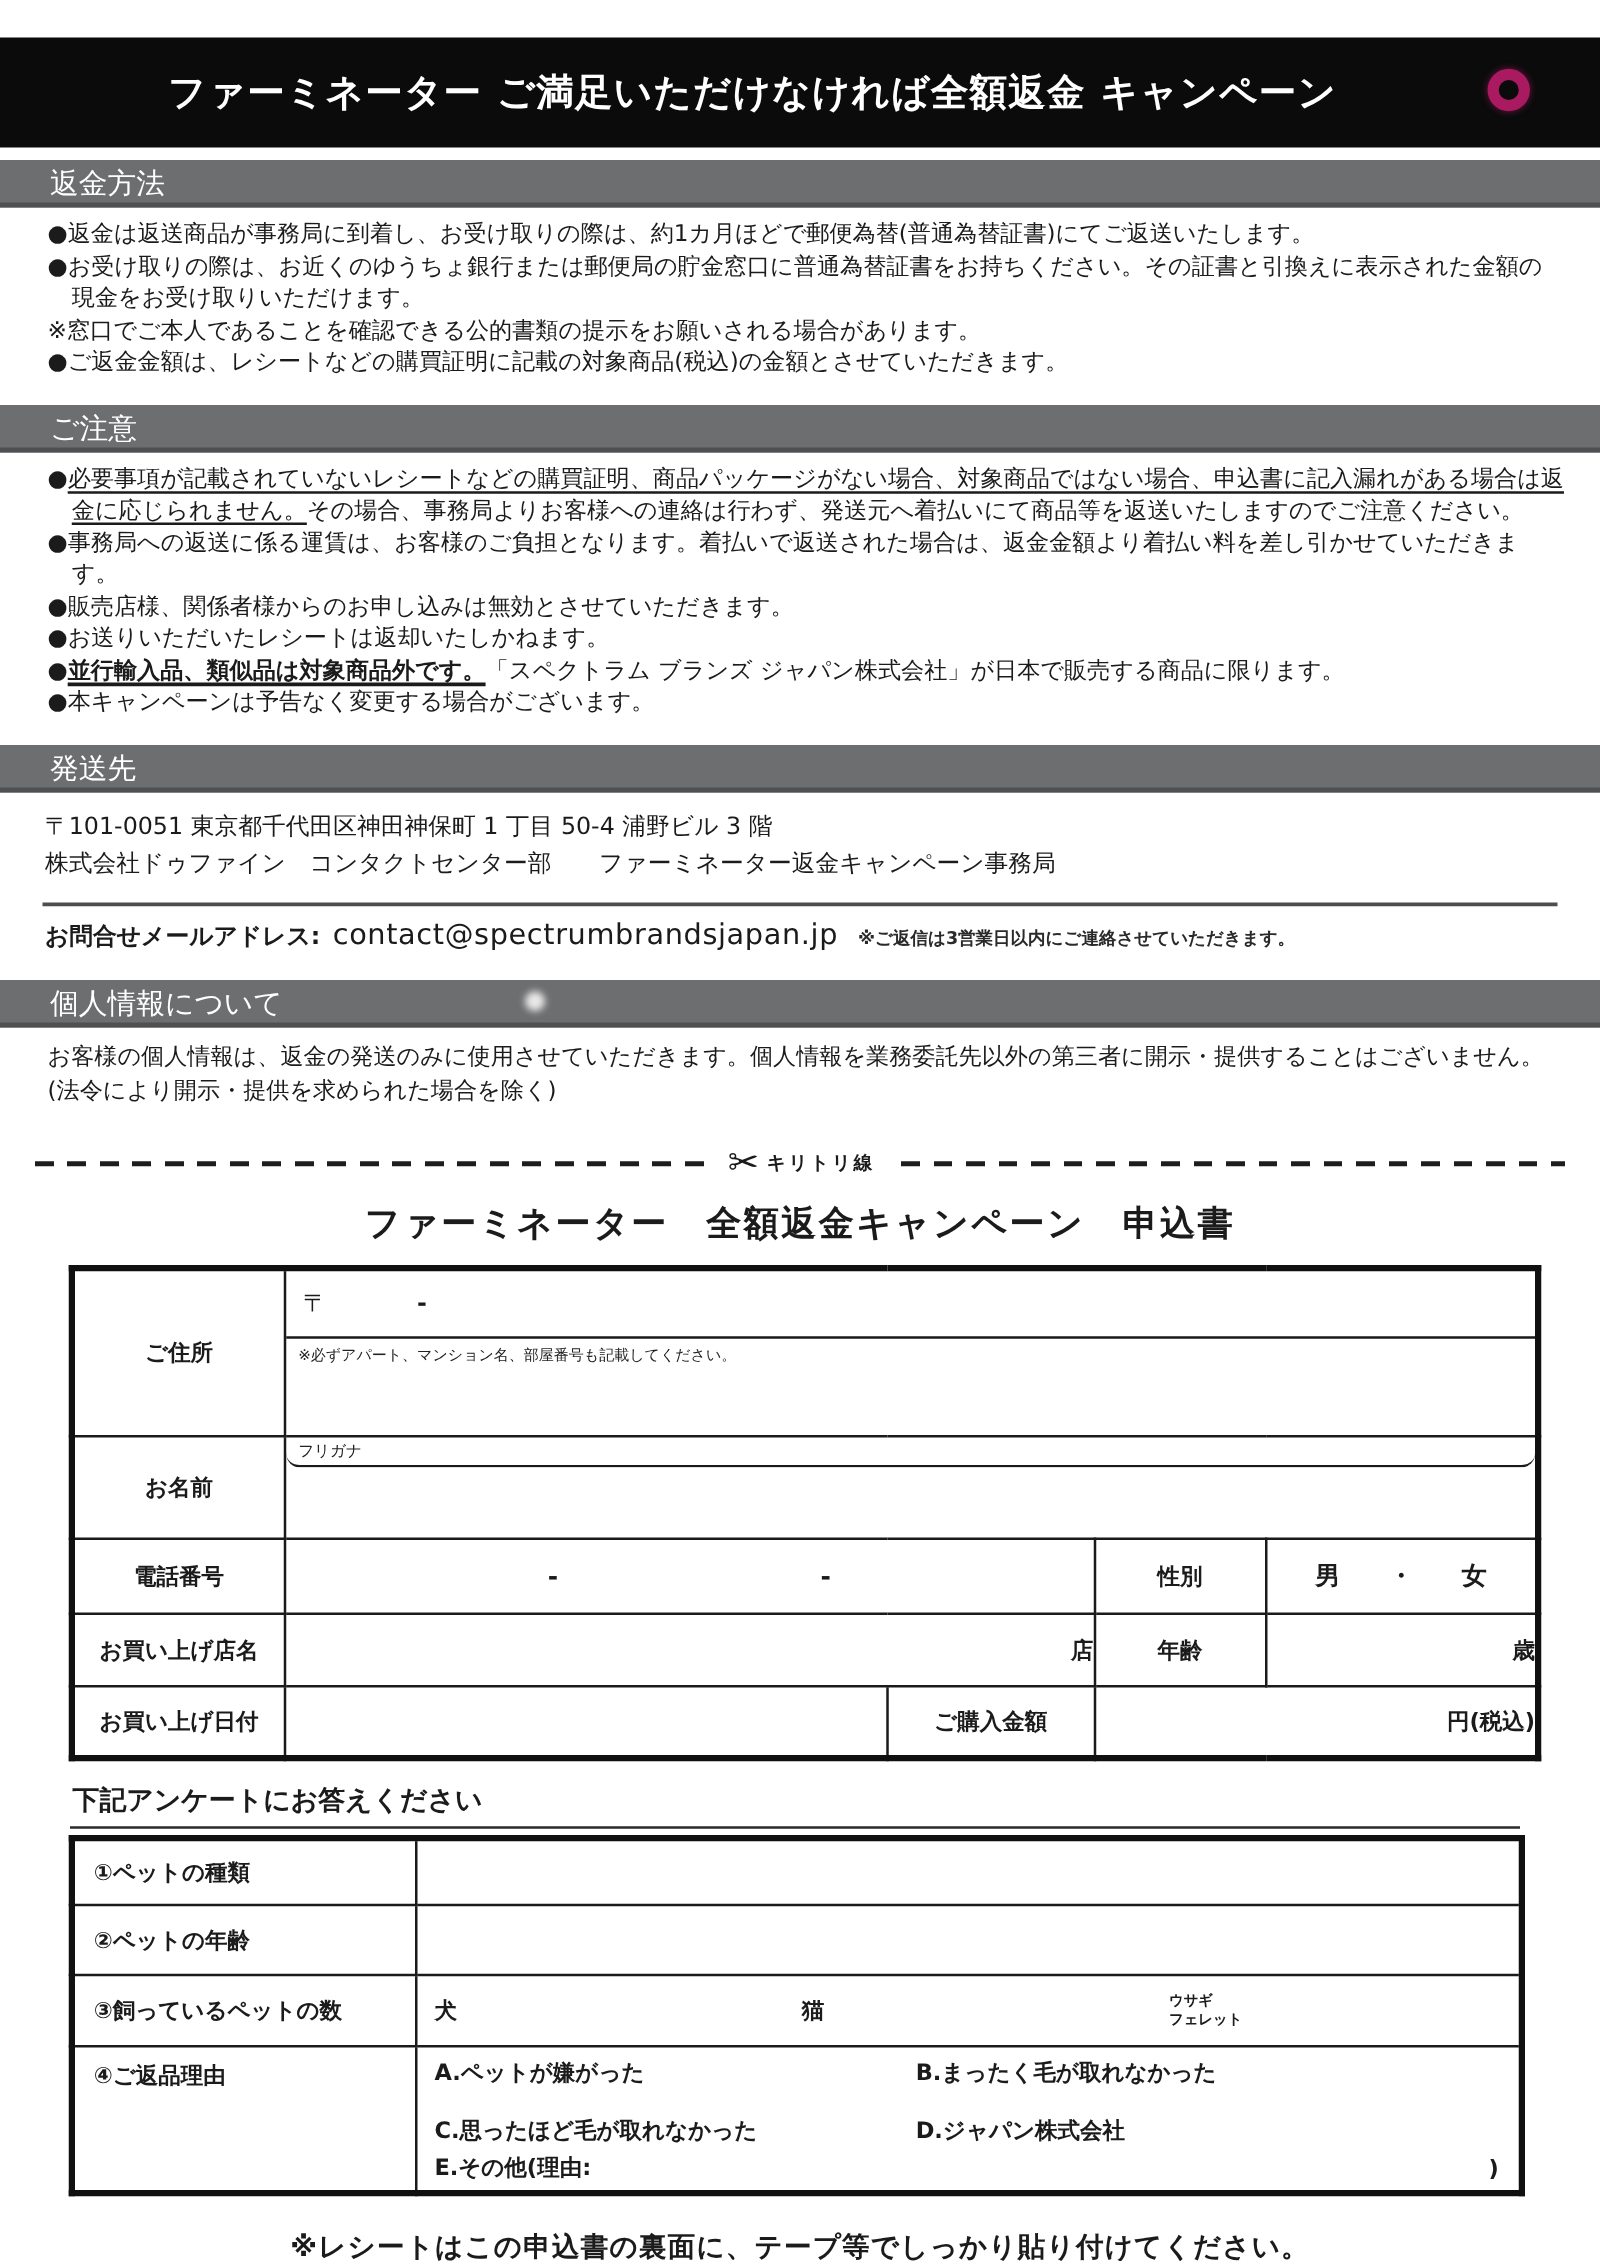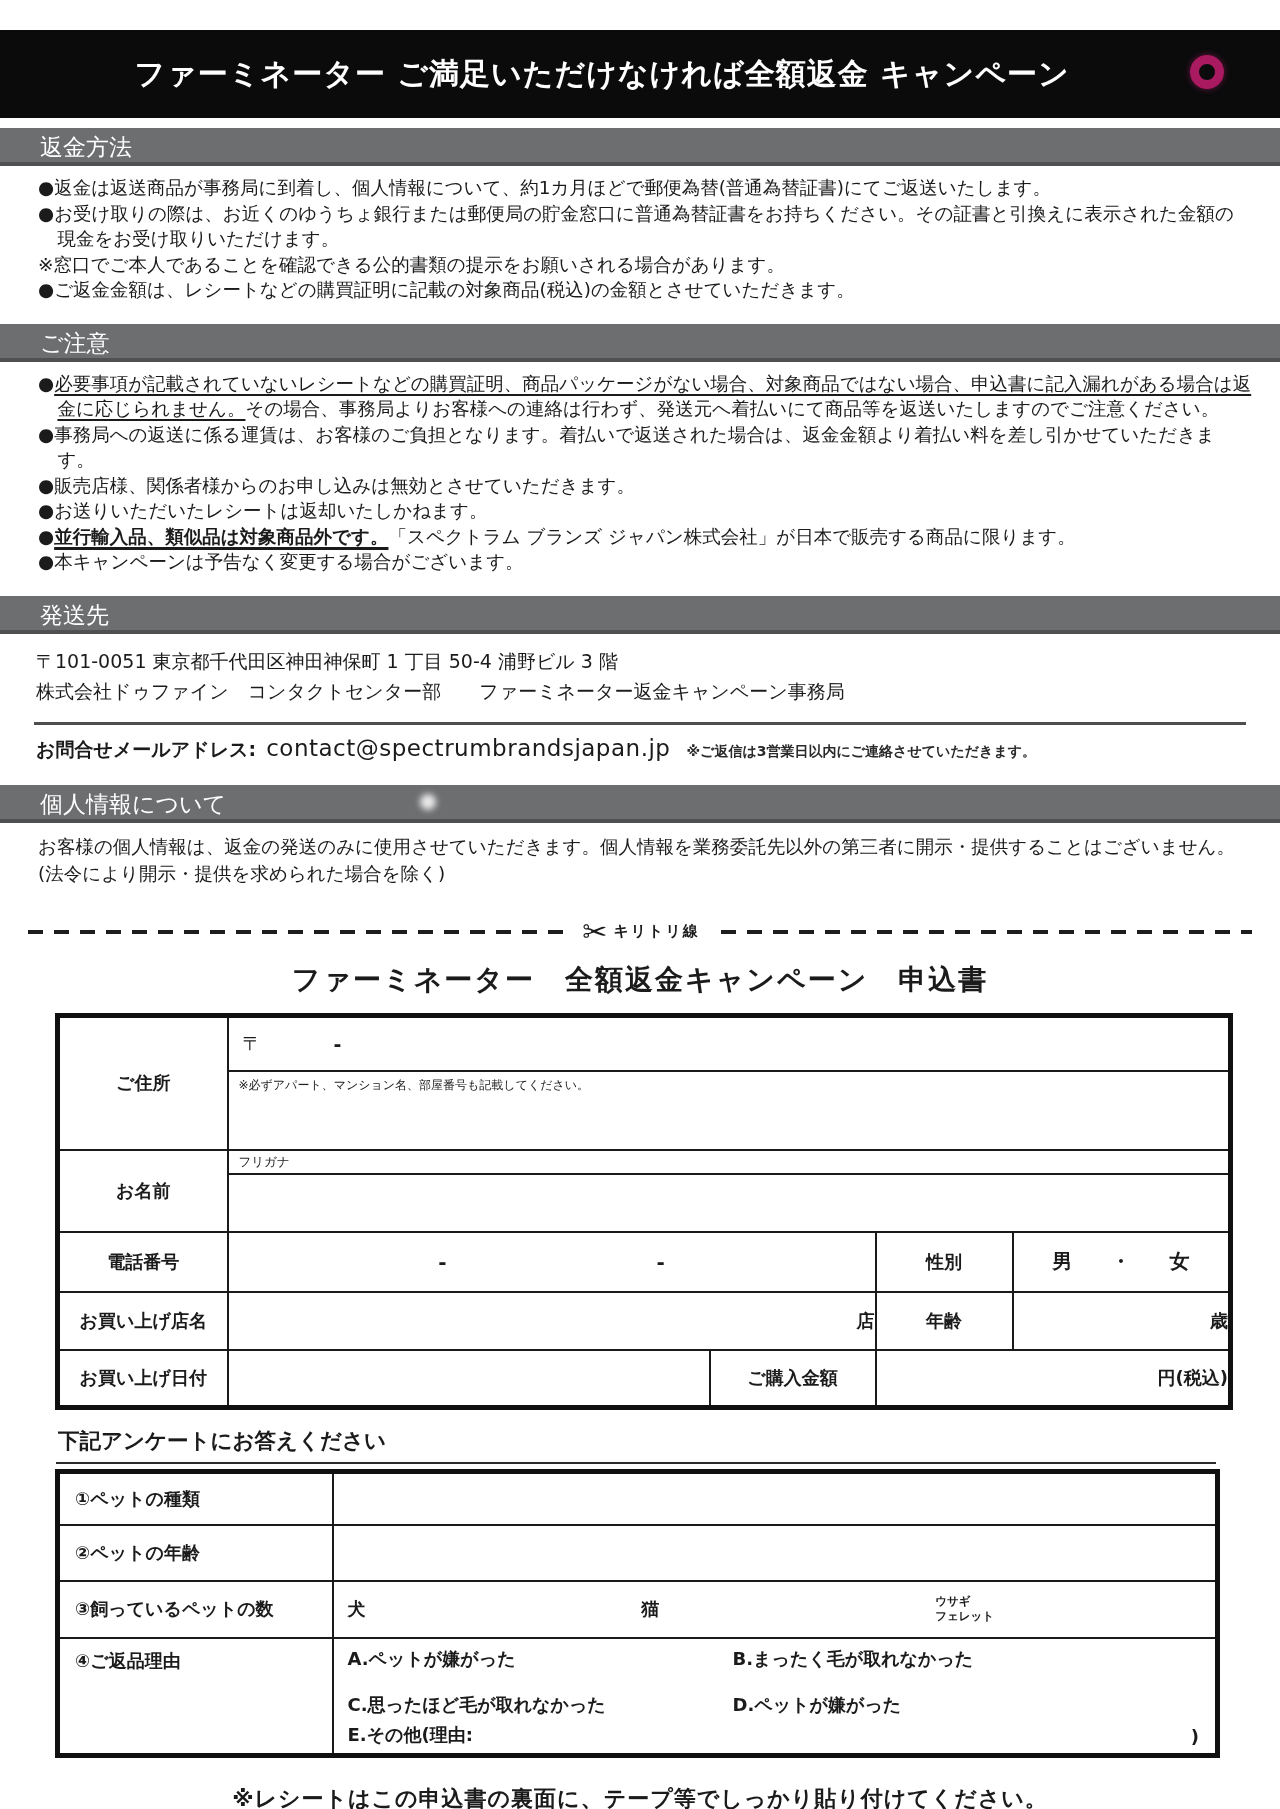--- a/index.html
+++ b/index.html
@@ -50,21 +50,21 @@
   
   .form-title { text-align:center; font-weight:bold; font-size:28px; letter-spacing:2px; margin:6px 0 14px 0; }
   table.grid { border-collapse:collapse; margin-left:55px; table-layout:fixed; }
   table.grid td { border:2.5px solid #1a1a1a; padding:0; vertical-align:middle; }
   table.main-form { border:5px solid #101010; width:1173px; }
   td.lbl { text-align:center; font-weight:bold; font-size:18px; background:#fff; }
   .postal-row { height:54px; border-bottom:2px solid #1a1a1a; display:flex; align-items:center;
                 padding-left:14px; font-size:19px; }
   .postal-dash { margin-left:72px; font-weight:bold; }
   .addr-note { height:77px; font-size:12px; color:#222; padding:5px 10px; }
-  .furigana-row { font-size:12.5px; color:#222; padding:3px 0 2px 10px; border-bottom:2px solid #1a1a1a; }
+  .furigana-row { font-size:12.5px; color:#222; padding:3px 0 2px 10px; border-bottom:2px solid #1a1a1a;border-radius:11px; }
   .name-space { height:56px; }
   .phone-cell { height:60px; }
   .phone-flex { display:flex; justify-content:space-evenly; align-items:center; height:100%;
                 font-weight:bold; font-size:20px; }
   .gender-flex { display:flex; justify-content:space-evenly; align-items:center; height:100%;
                  font-weight:bold; font-size:20px; }
   td.suffix { text-align:right; font-size:18px; font-weight:bold; }
   .suffix-pad { padding-right:22px; }
   .store-row td, .date-row td { height:58px; }
 
@@ -97,21 +97,21 @@
 
   <div class="black-bar">
     <div class="hd-title">ファーミネーター ご満足いただけなければ全額返金 キャンペーン</div>
     <div class="ring"></div>
   </div>
 
   <div class="section-bar">
     <span>返金方法</span>
   </div>
   <div class="sec-content">
-    <p><span>●</span><span>返金は返送商品が事務局に到着し、個人情報について、約1カ月ほどで郵便為替(普通為替証書)にてご返送いたします。</span></p>
+    <p><span>●</span><span>返金は返送商品が事務局に到着し、お受け取りの際は、約1カ月ほどで郵便為替(普通為替証書)にてご返送いたします。</span></p>
     <p><span>●</span><span>お受け取りの際は、お近くのゆうちょ銀行または郵便局の貯金窓口に普通為替証書をお持ちください。その証書と引換えに表示された金額の現金をお受け取りいただけます。</span></p>
     <p><span>※</span><span>窓口でご本人であることを確認できる公的書類の提示をお願いされる場合があります。</span></p>
     <p><span>●</span><span>ご返金金額は、レシートなどの購買証明に記載の対象商品(税込)の金額とさせていただきます。</span></p>
   </div>
 
   <div class="section-bar">
     <span>ご注意</span>
   </div>
   <div class="sec-content">
     <p><span>●</span><span class="u">必要事項が記載されていないレシートなどの購買証明、商品パッケージがない場合、対象商品ではない場合、申込書に記入漏れがある場合は返金に応じられません。</span><span>その場合、事務局よりお客様への連絡は行わず、発送元へ着払いにて商品等を返送いたしますのでご注意ください。</span></p>
@@ -239,21 +239,21 @@
       </td>
     </tr>
     <tr>
       <td class="qlbl q4-label-cell">④ご返品理由</td>
       <td class="q4-cell">
         <div class="q4-wrap">
           <div class="q4-grid">
             <span>A.ペットが嫌がった</span>
             <span>B.まったく毛が取れなかった</span>
             <span>C.思ったほど毛が取れなかった</span>
-            <span>D.ペットが嫌がった</span>
+            <span>D.ジャパン株式会社</span>
           </div>
           <div class="q4-e">
             <span>E.その他(理由:</span>
             <span>)</span>
           </div>
         </div>
       </td>
     </tr>
   </tbody>
     </table>

